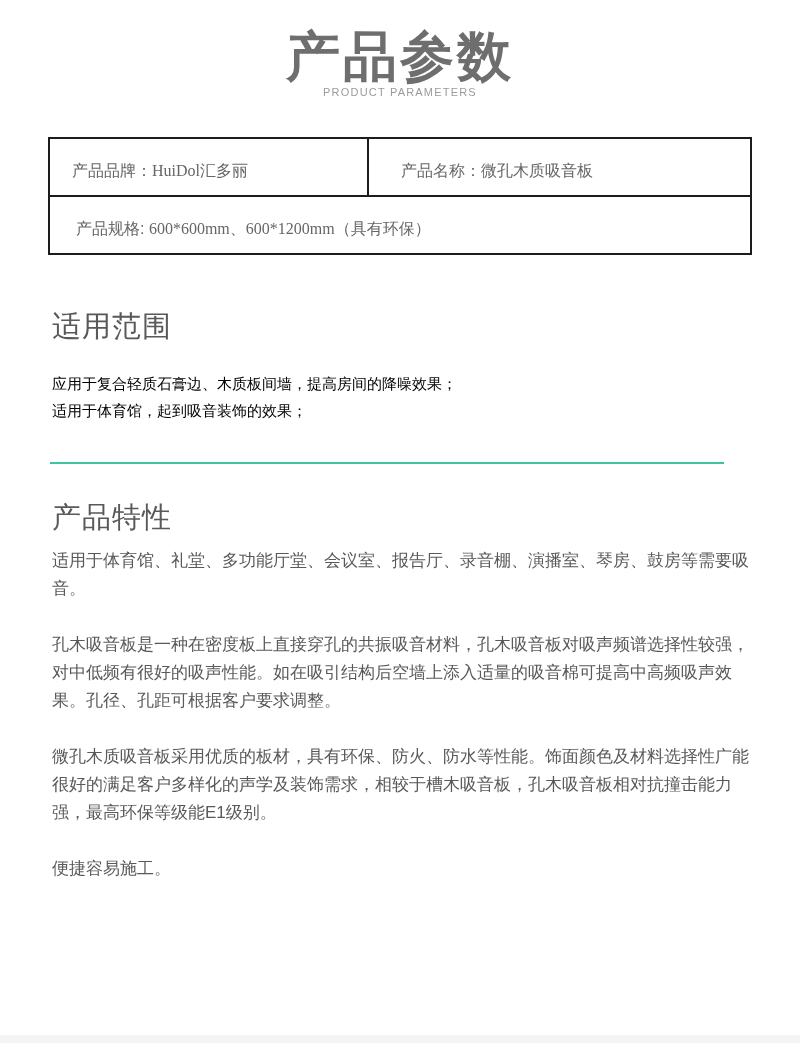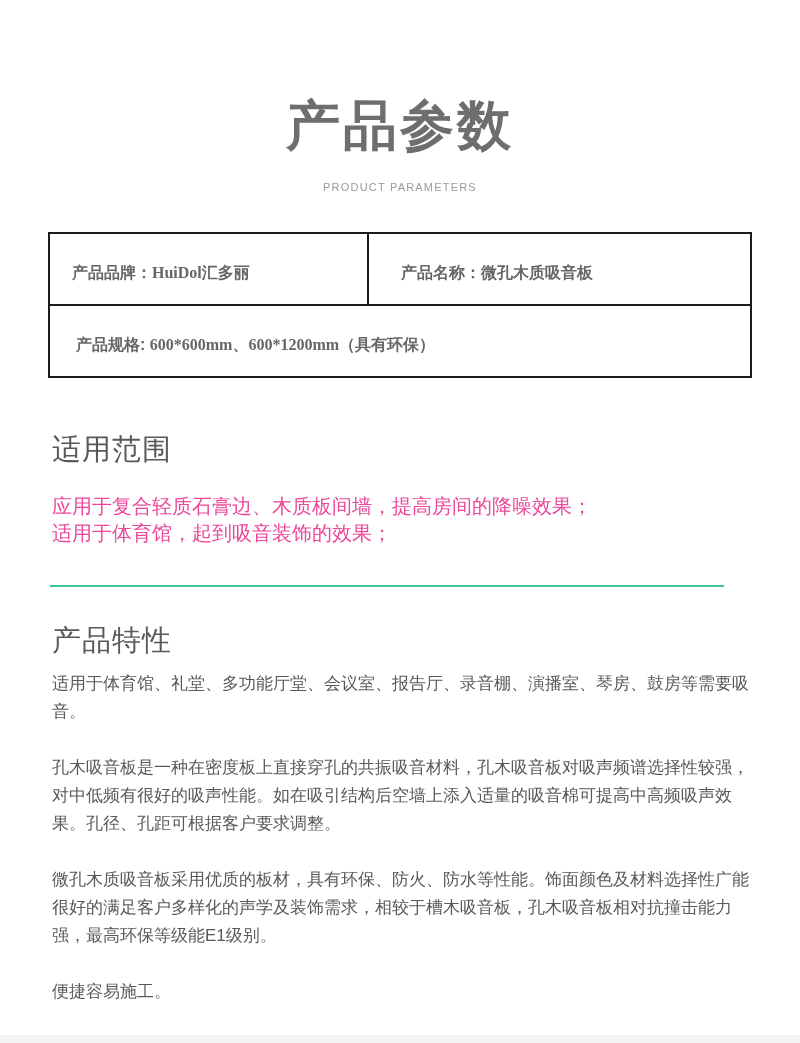--- a/index.html
+++ b/index.html
@@ -7,68 +7,67 @@
   body {
     width: 800px;
     min-height: 1043px;
     position: relative;
     font-family: "Liberation Sans", sans-serif;
     color: #595959;
     overflow: hidden;
   }
 
   
-  .header { text-align: center; padding-top: 96px; }
+  .header { text-align: center; padding-top: 27px; }
   .page-title {
     font-size: 54px;
     line-height: 58px;
     font-weight: 900;
     letter-spacing: 3px;
     color: #6e6e6e;
   }
   .page-subtitle {
-    margin-top: 27px;
+    margin-top: 1px;
     font-size: 11px;
     letter-spacing: 1.2px;
     color: #9b9b9b;
   }
 
   
   .spec-table {
     margin: 39px 0 0 48px;
     border-collapse: collapse;
     width: 702px;
     table-layout: fixed;
   }
   .spec-table td {
     border: 2px solid #1c1c1c;
-    height: 72px;
+    height: 58px;
     font-size: 16px;
     color: #666666;
     vertical-align: middle;
     padding-top: 8px;
-    font-weight: bold;
   }
   .col-left  { width: 319px; }
   .col-right { width: 383px; }
   td.cell-left  { padding-left: 22px; }
   td.cell-right { padding-left: 32px; }
   td.cell-full  { padding-left: 26px; }
   .serif { font-family: "Liberation Serif", serif; }
 
   
   .section { margin-left: 52px; margin-right: 50px; }
   .section-heading {
     font-size: 29px;
     font-weight: 400;
     color: #595959;
     letter-spacing: 1px;
   }
   .scope-section { margin-top: 52px; }
-  .scope-lines { margin-top: 23px; font-size: 20px; line-height: 27px; color: #ec4899; }
+  .scope-lines { margin-top: 23px; font-size: 15px; line-height: 27px; color: #000000; }
 
   .divider {
     margin: 38px 0 0 50px;
     width: 674px;
     height: 0;
     border-top: 2px solid #3fc4a0;
   }
 
   .features-section { margin-top: 34px; }
   .features-body { margin-top: 9px; font-size: 17px; line-height: 28px; color: #595959; width: 700px; }

